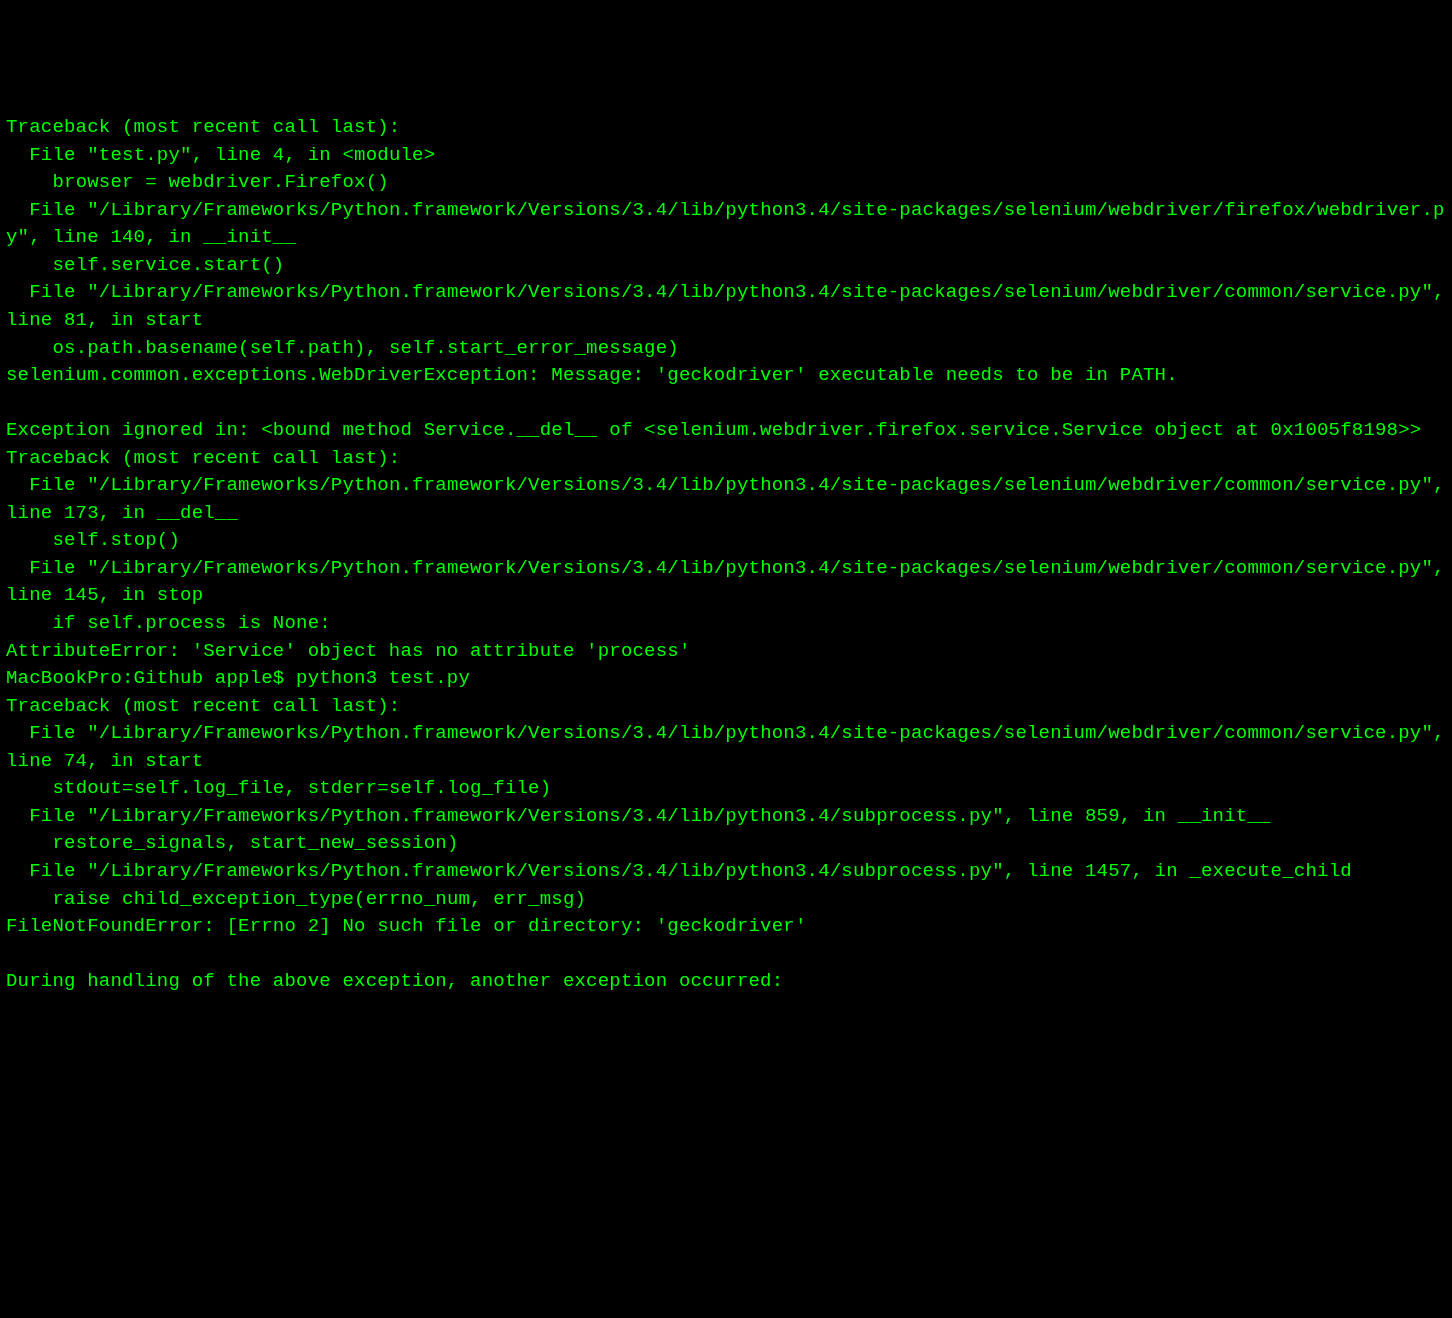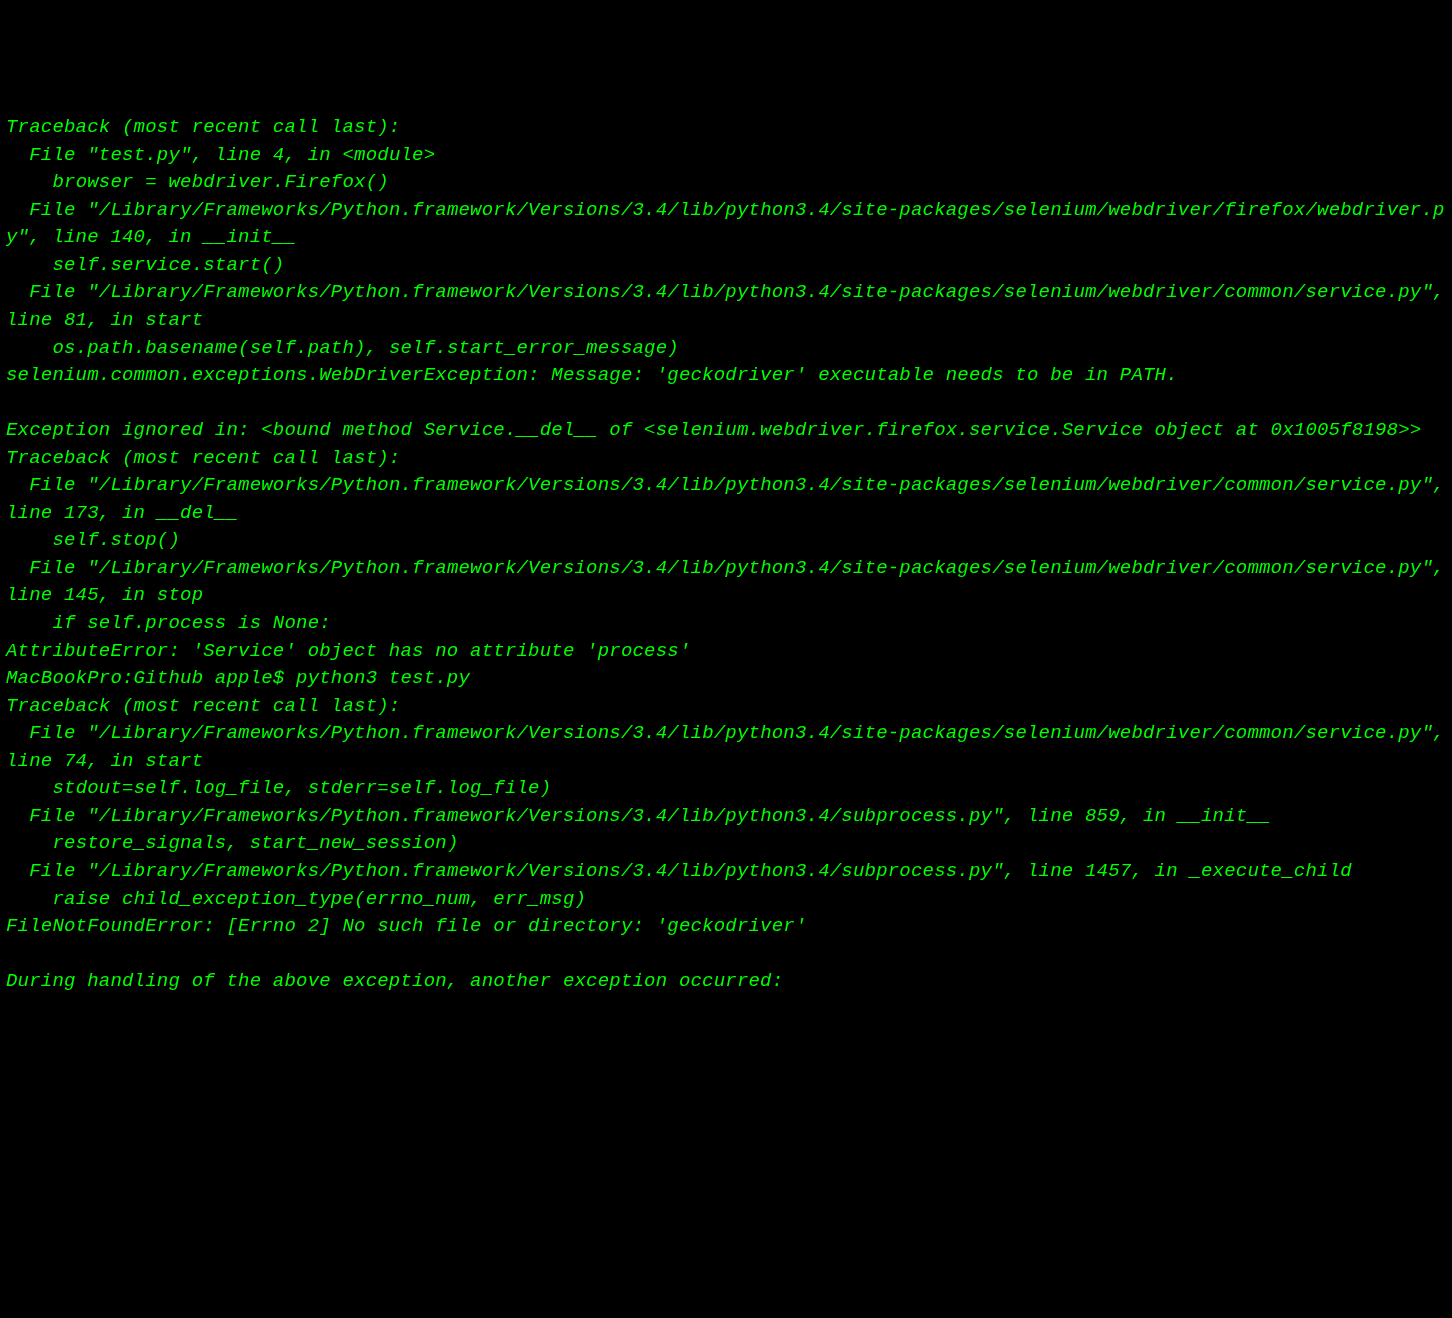--- a/index.html
+++ b/index.html
@@ -1,19 +1,18 @@
 <!DOCTYPE html>
 <html><head>
   <meta charset="utf-8">
   <style>
     * {
       margin: 0;
       padding: 0;
       box-sizing: border-box;
-      font-style: italic;
     }
     body {
       background-color: #000000;
       color: #00ff00;
       font-family: 'Menlo', 'Monaco', 'Consolas', 'Courier New', monospace;
       font-size: 19px;
       line-height: 1.45;
       padding: 4px 6px;
       width: 1452px;
       min-height: 1318px;

